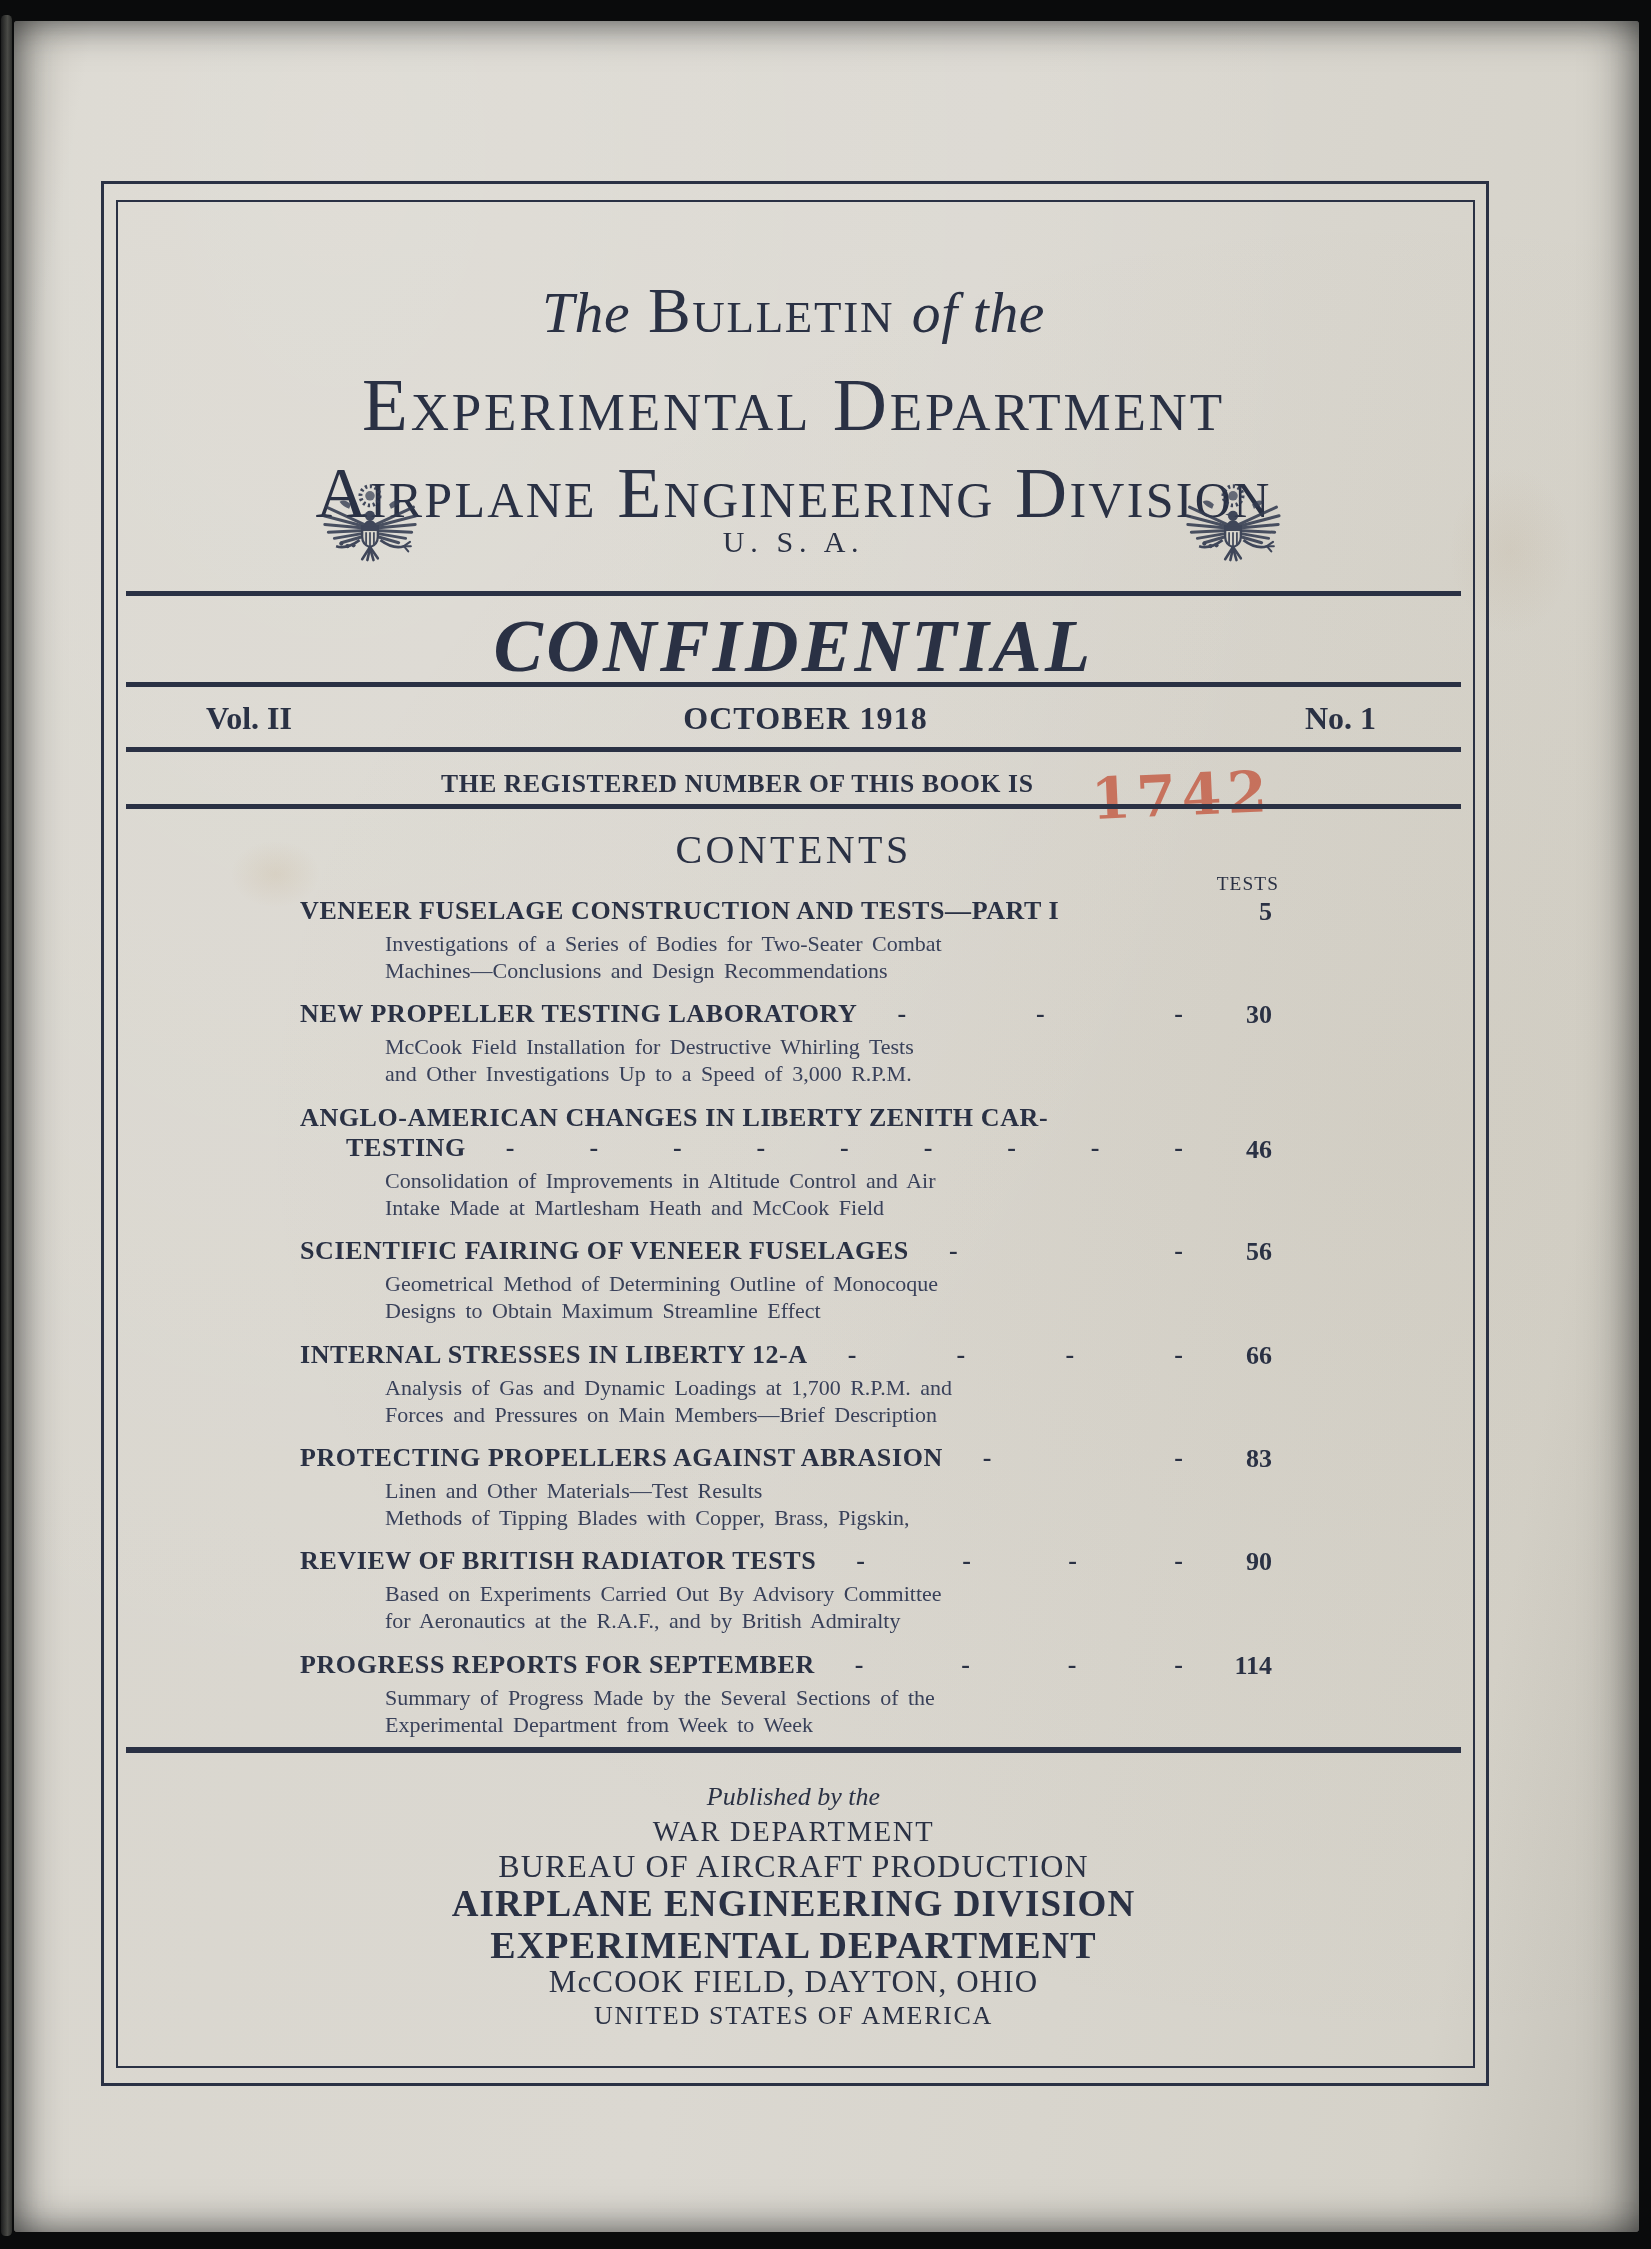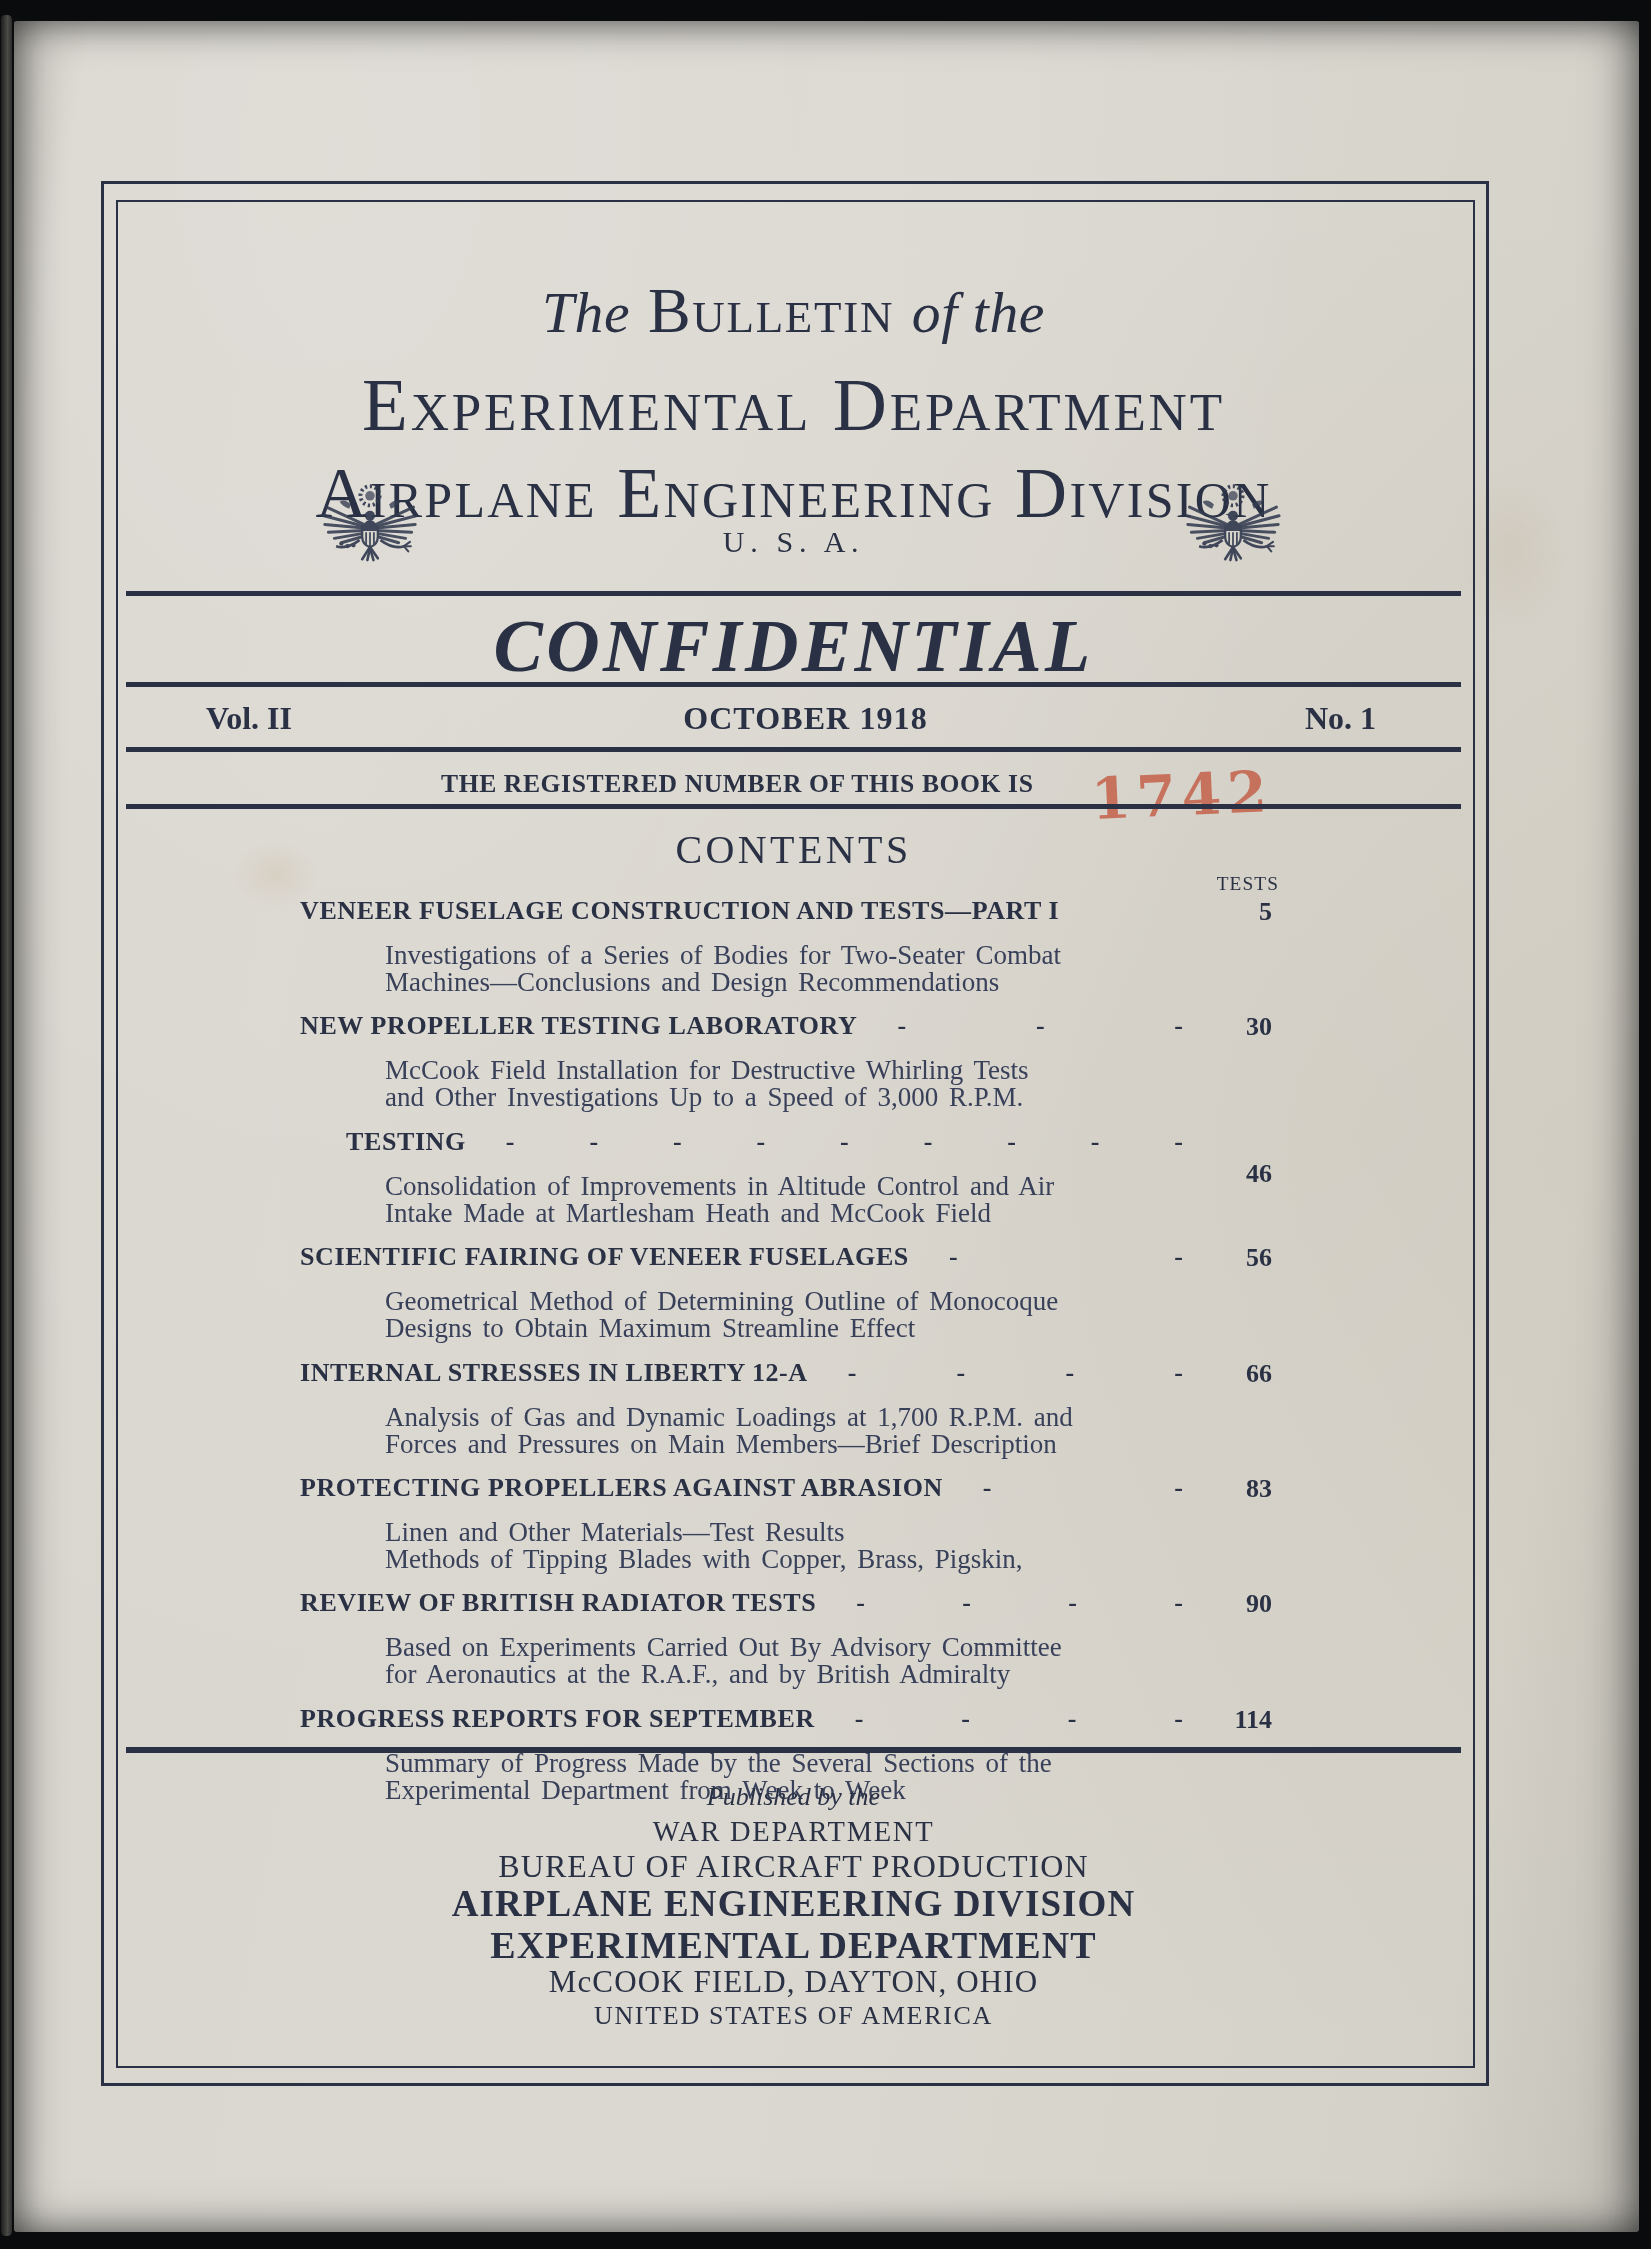--- a/index.html
+++ b/index.html
@@ -66,21 +66,21 @@
               font-size:19.3px;letter-spacing:1.1px;}
 
   .entries{position:absolute;left:300px;top:896px;width:972px;}
   .entry{position:relative;margin-bottom:15.4px;}
   .entry-title-line{display:flex;align-items:baseline;font-size:26px;font-weight:700;
                     letter-spacing:0.6px;line-height:30px;padding-right:85px;}
   .entry-title-line.wrap-line{padding-left:46px;}
   .entry-dashes{flex:1 1 auto;text-align-last:justify;margin-left:40px;margin-right:3.4px;font-weight:700;}
   .entry-page{position:absolute;right:0;top:1.1px;width:80px;text-align:right;font-size:26px;font-weight:700;}
   .entry.two-line .entry-page{top:32px;}
-  .entry-desc{padding-left:85px;margin-top:16px;font-size:27px;line-height:27px;
+  .entry-desc{padding-left:85px;margin-top:4px;font-size:22px;line-height:27px;
               word-spacing:4px;color:var(--ink-soft);}
 
   .imprint-line{position:absolute;left:126px;width:1335px;text-align:center;}
   .imp1{top:1782px;font-size:26px;font-style:italic;}
   .imp2{top:1816px;font-size:28.5px;letter-spacing:1.7px;}
   .imp3{top:1848px;font-size:32px;letter-spacing:1.1px;}
   .imp4{top:1882px;font-size:37px;letter-spacing:1.1px;font-weight:700;}
   .imp5{top:1923px;font-size:38px;letter-spacing:1.1px;font-weight:700;}
   .imp6{top:1964px;font-size:31px;letter-spacing:1.1px;}
   .imp7{top:2001px;font-size:26px;letter-spacing:1.7px;}
@@ -241,20 +241,23 @@
           <span>NEW PROPELLER TESTING LABORATORY</span>
           <span class="entry-dashes">- - -</span>
         </div>
         <div class="entry-page">30</div>
         <div class="entry-desc">
           <div>McCook Field Installation for Destructive Whirling Tests</div>
           <div>and Other Investigations Up to a Speed of 3,000 R.P.M.</div>
         </div>
       </div>
       <div class="entry two-line">
+        <div class="entry-title-line">
+          <span>ANGLO-AMERICAN CHANGES IN LIBERTY ZENITH CAR-</span>
+        </div>
         <div class="entry-title-line wrap-line">
           <span>TESTING</span>
           <span class="entry-dashes">- - - - - - - - -</span>
         </div>
         <div class="entry-page">46</div>
         <div class="entry-desc">
           <div>Consolidation of Improvements in Altitude Control and Air</div>
           <div>Intake Made at Martlesham Heath and McCook Field</div>
         </div>
       </div>

